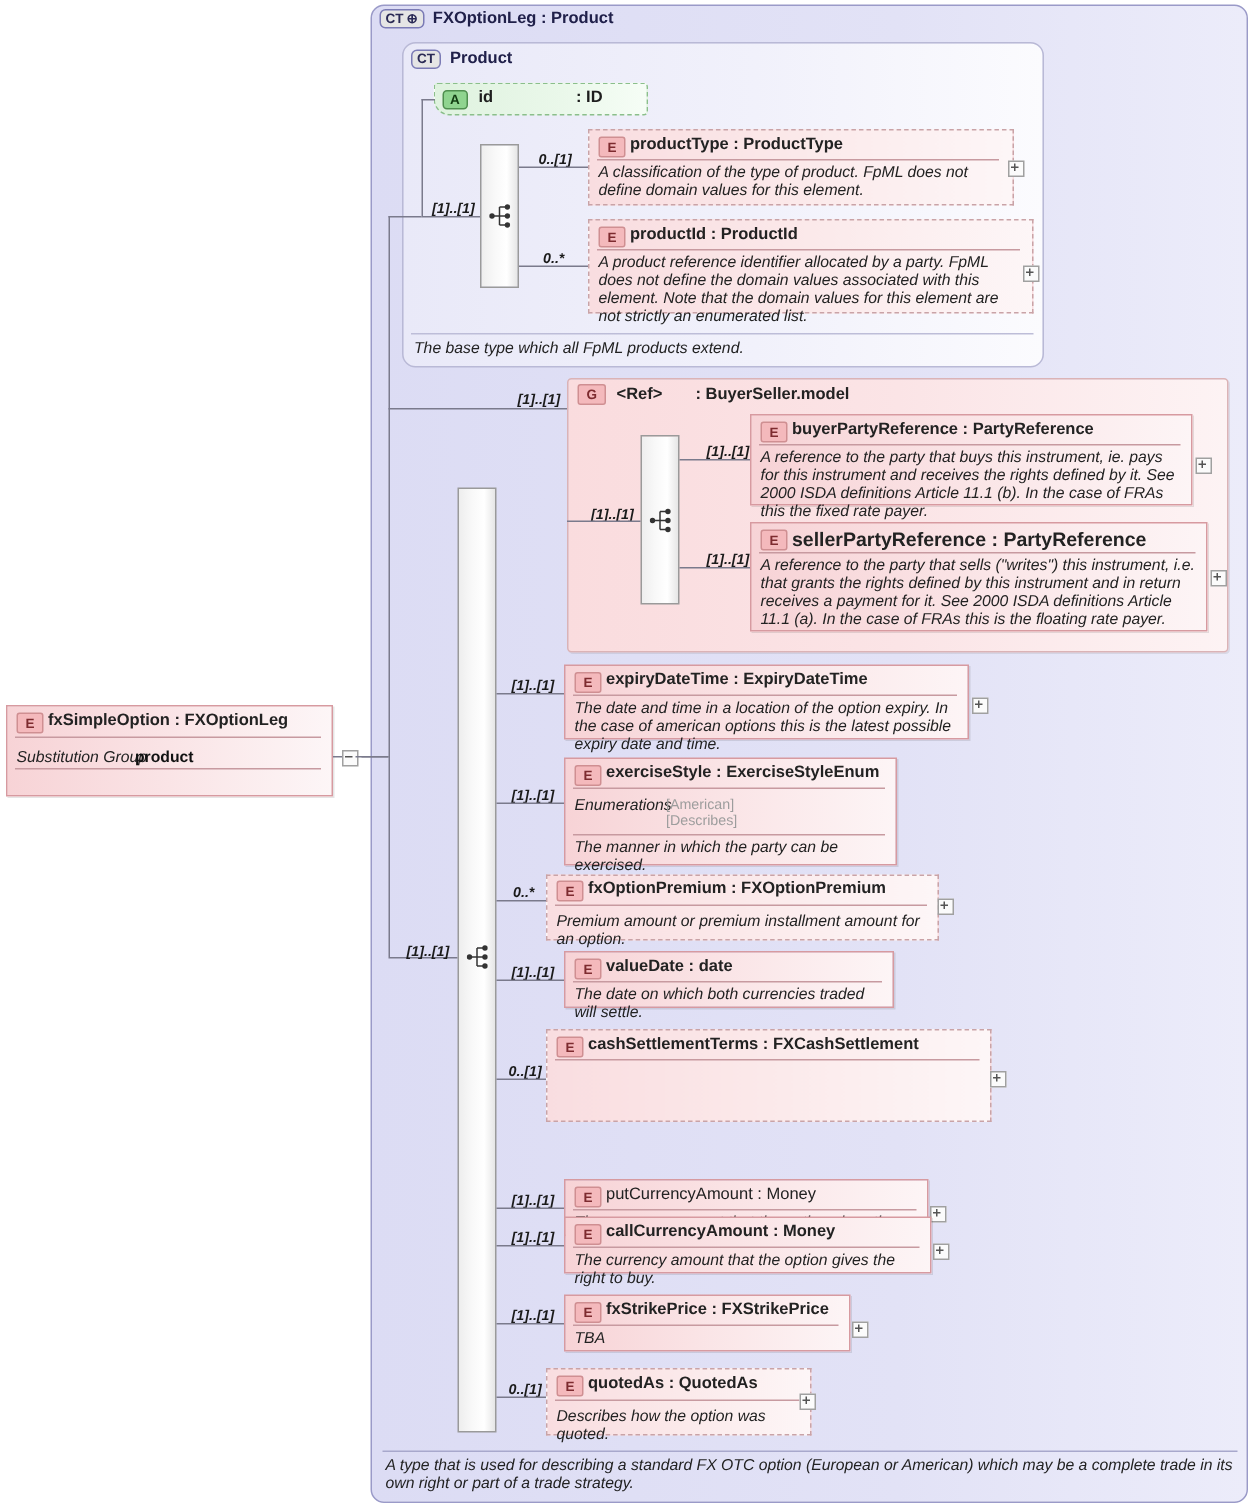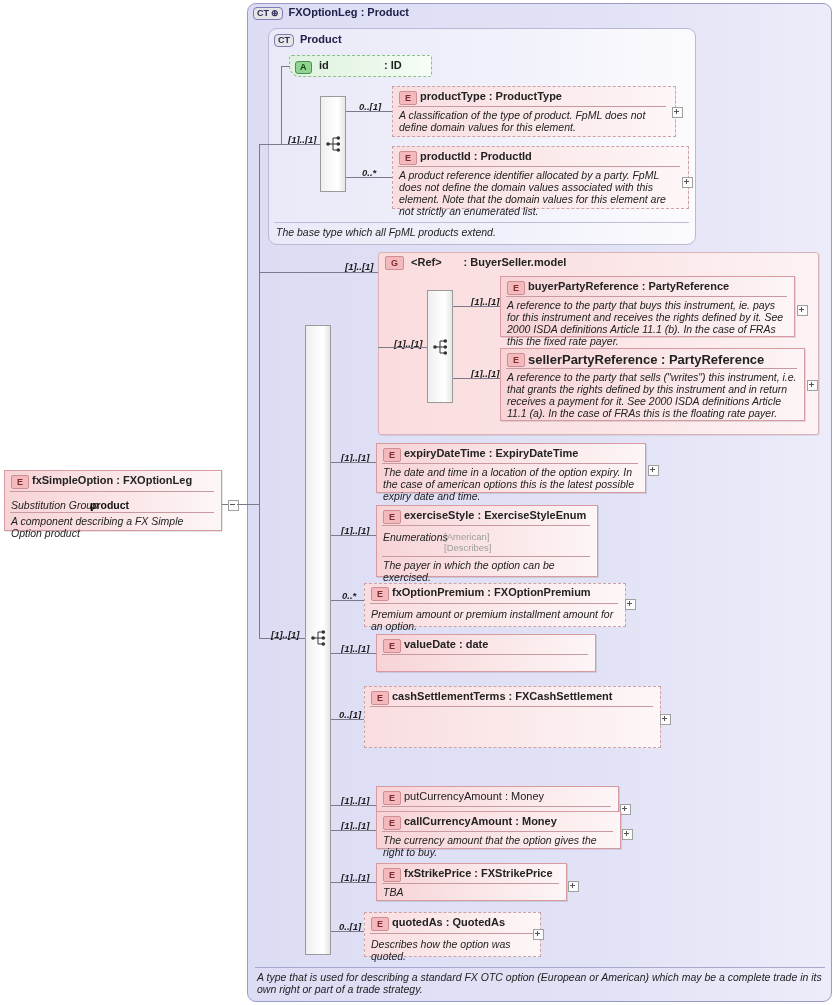--- a/index.html
+++ b/index.html
@@ -309,21 +309,21 @@
   </div>
   <div class="abs" style="left:404px;top:509px;font-size:11px;font-weight:bold;white-space:nowrap;">
     <span>exerciseStyle</span>
     <span>: ExerciseStyleEnum</span>
   </div>
   <div class="abs hline" style="left:382px;top:525px;width:208px;border-top-color:#c79aa0;"></div>
   <div class="abs" style="left:383px;top:531px;font-style:italic;font-size:10.5px;">Enumerations</div>
   <div class="abs" style="left:444px;top:531px;font-size:9.5px;color:#9d9d9d;">[American]</div>
   <div class="abs" style="left:444px;top:542px;font-size:9.5px;color:#9d9d9d;">[Describes]</div>
   <div class="abs hline" style="left:382px;top:556px;width:208px;border-top-color:#c79aa0;"></div>
-  <div class="abs" style="left:383px;top:559px;width:212px;font-style:italic;font-size:10.5px;line-height:12px;">The payer in which the option can be exercised.</div>
+  <div class="abs" style="left:383px;top:559px;width:212px;font-style:italic;font-size:10.5px;line-height:12px;">The manner in which the party can be exercised.</div>
   <div class="card" style="left:341px;top:525px;">[1]..[1]</div>
   <div class="abs hline" style="left:331px;top:535px;width:45px;"></div>
 
   <div class="abs el optional" style="left:364px;top:583px;width:262px;height:44px;"></div>
   <div class="abs" style="left:371px;top:587px;">
     <span class="badge-e">E</span>
   </div>
   <div class="abs" style="left:392px;top:586px;font-size:11px;font-weight:bold;white-space:nowrap;">
     <span>fxOptionPremium</span>
     <span>: FXOptionPremium</span>
@@ -336,20 +336,21 @@
 
   <div class="abs el" style="left:376px;top:634px;width:220px;height:38px;"></div>
   <div class="abs" style="left:383px;top:639px;">
     <span class="badge-e">E</span>
   </div>
   <div class="abs" style="left:404px;top:638px;font-size:11px;font-weight:bold;white-space:nowrap;">
     <span>valueDate</span>
     <span>: date</span>
   </div>
   <div class="abs hline" style="left:382px;top:654px;width:206px;border-top-color:#c79aa0;"></div>
+  <div class="abs" style="left:383px;top:657px;width:210px;font-style:italic;font-size:10.5px;line-height:12px;">The date on which both currencies traded will settle.</div>
   <div class="card" style="left:341px;top:643px;">[1]..[1]</div>
   <div class="abs hline" style="left:331px;top:653px;width:45px;"></div>
 
   <div class="abs el optional" style="left:364px;top:686px;width:297px;height:62px;"></div>
   <div class="abs" style="left:371px;top:691px;">
     <span class="badge-e">E</span>
   </div>
   <div class="abs" style="left:392px;top:690px;font-size:11px;font-weight:bold;white-space:nowrap;">
     <span>cashSettlementTerms</span>
     <span>: FXCashSettlement</span>
@@ -420,18 +421,17 @@
     <span class="badge-e">E</span>
   </div>
   <div class="abs" style="left:32px;top:474px;font-size:11px;font-weight:bold;white-space:nowrap;">
     <span>fxSimpleOption</span>
     <span>: FXOptionLeg</span>
   </div>
   <div class="abs hline" style="left:10px;top:491px;width:204px;border-top-color:#c79aa0;"></div>
   <div class="subst-label" style="left:11px;top:499px;">Substitution Group</div>
   <div class="subst-val" style="left:90px;top:499px;">product</div>
   <div class="abs hline" style="left:10px;top:512px;width:204px;border-top-color:#c79aa0;"></div>
-  <div class="abs" style="left:11px;top:515px;width:206px;font-style:italic;font-size:10.5px;line-height:12px;">A component describing a FX Simple Option product</div>
   <div class="exp" style="left:228px;top:500px;"></div>
   <div class="abs hline" style="left:222px;top:504px;width:6px;"></div>
   <div class="abs hline" style="left:237px;top:504px;width:22px;"></div>
 
 </div>
 
 </body></html>

